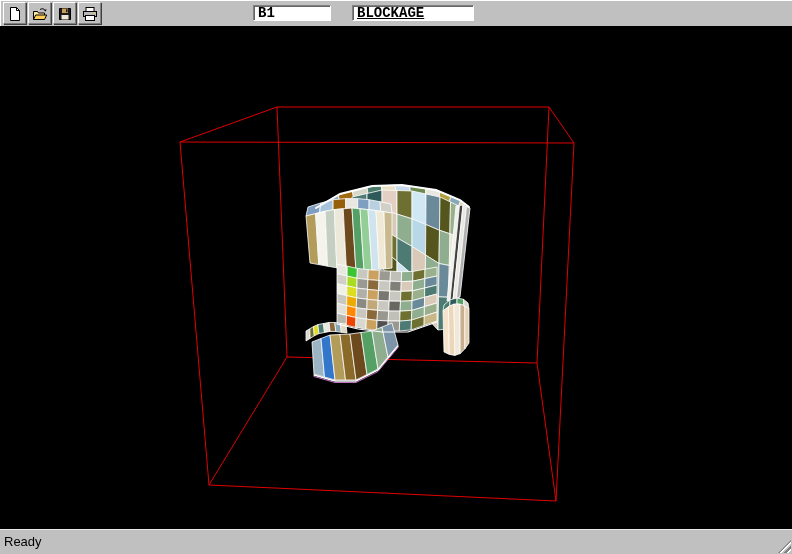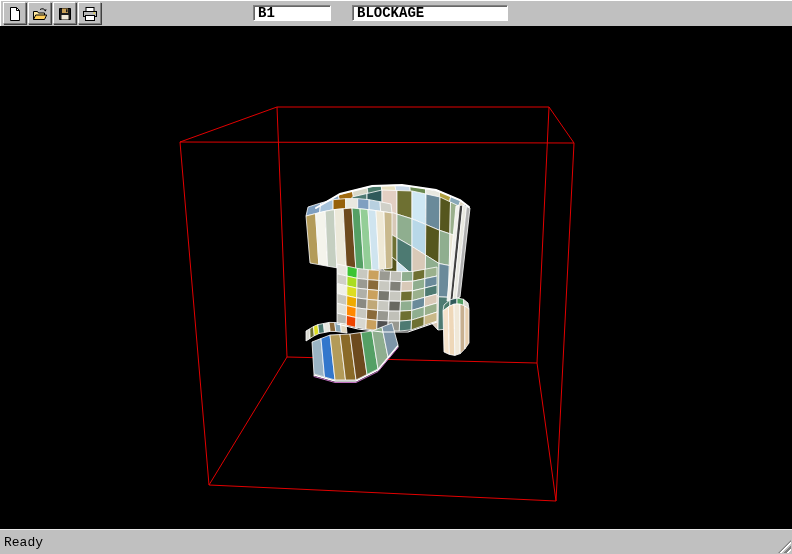--- a/index.html
+++ b/index.html
@@ -25,33 +25,33 @@
   .tb-ic{display:block;width:16px;height:16px;margin:2px auto 0 auto;}
   .tb-field{
     position:absolute;top:5px;height:16px;box-sizing:border-box;
     background:#ffffff;color:#000;
     border:1px solid #808080;border-bottom-color:#ffffff;border-right-color:#ffffff;
     box-shadow:inset 1px 1px 0 rgba(0,0,0,0.6);
     font-family:"Liberation Mono",monospace;font-size:14px;font-weight:bold;
     padding:0 4px;outline:none;
   }
   #field-block{left:253px;width:78px;}
-  #field-name{left:352px;width:156px;}
+  #field-name{left:352px;width:122px;text-decoration:underline;}
   
   .viewport{
     position:absolute;top:26px;left:0;width:792px;height:503px;background:#000;
   }
   .viewport svg{display:block;}
   
   .statusbar{
     position:absolute;left:0;bottom:0;width:792px;height:25px;
     background:#c0c0c0;box-shadow:inset 0 1px 0 #e8e8e8;
     font-size:13px;color:#000;line-height:26px;
   }
-  .status-text{padding-left:4px;font-family:Liberation Mono, monospace;}
+  .status-text{padding-left:4px;}
   .resize-grip{
     position:absolute;right:1px;bottom:1px;width:13px;height:13px;
     background:repeating-linear-gradient(-45deg,
       #c0c0c0 0 2px, #ffffff 2px 3px, #808080 3px 5px);
     clip-path:polygon(100% 0,100% 100%,0 100%);
     cursor:nwse-resize;
   }
 </style>
 </head>
 <body>

